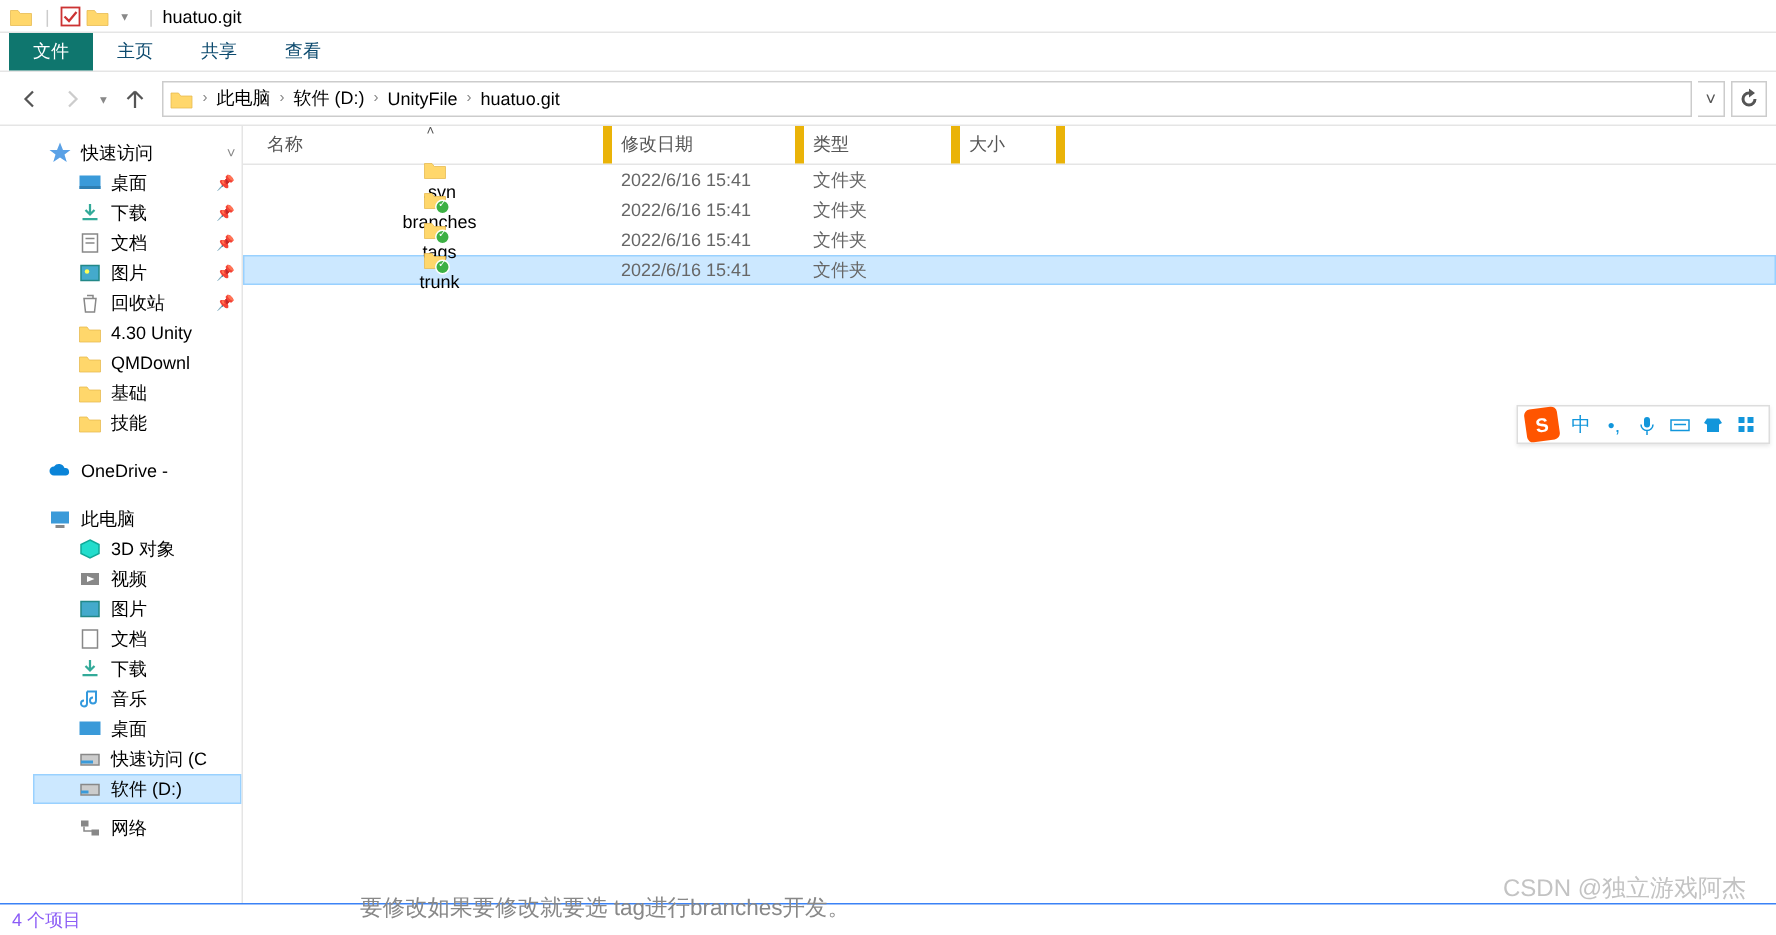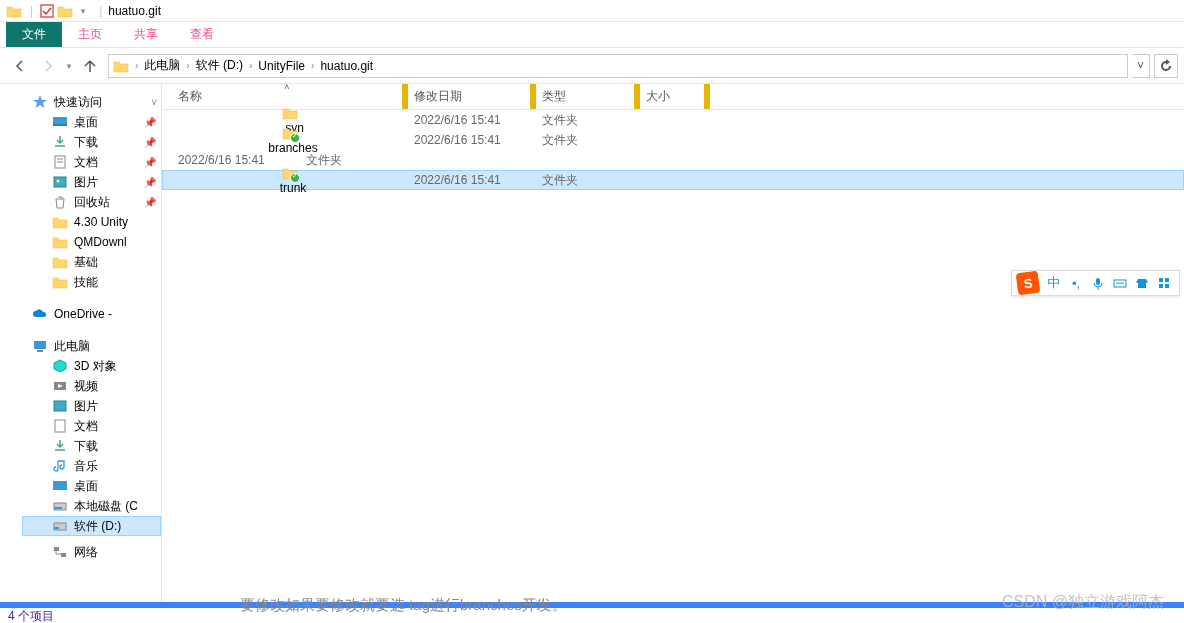--- a/index.html
+++ b/index.html
@@ -4,21 +4,21 @@
 <style>
 * { margin: 0; padding: 0; box-sizing: border-box; font-family: "Microsoft YaHei", "Segoe UI", sans-serif; font-size: 12px; }
 body { background: #fff; width: 1184px; height: 623px; overflow: hidden; position: relative; }
 
 .titlebar { height: 22px; display: flex; align-items: center; padding-left: 6px; background: #fff; border-bottom: 1px solid #e5e5e5; }
 .titlebar .ticon { width: 16px; height: 16px; margin-right: 2px; display:flex; align-items:center; justify-content:center; }
 .titlebar .sep { color: #ccc; margin: 0 6px; }
 .titlebar .title { color: #000; }
 
 .ribbon-tabs { height: 26px; display: flex; align-items: stretch; background: #fff; border-bottom: 1px solid #e5e5e5; padding-left: 6px; }
-.ribbon-tabs .tab { padding: 0 16px; display: flex; align-items: center; color: #ec4899; cursor: default; }
+.ribbon-tabs .tab { padding: 0 16px; display: flex; align-items: center; color: #0c4a6e; cursor: default; }
 .ribbon-tabs .tab.active { background: #0f766e; color: #fff; }
 
 .navbar { height: 36px; display: flex; align-items: center; background: #fff; border-bottom: 1px solid #e5e5e5; padding: 0 6px; }
 .nav-btn { width: 28px; height: 28px; display: flex; align-items: center; justify-content: center; color: #666; }
 .nav-btn.disabled { color: #ccc; }
 .breadcrumb { flex: 1; height: 24px; border: 1px solid #ccc; margin: 0 4px; display: flex; align-items: center; padding: 0 4px; }
 .breadcrumb .bicon { width: 16px; height: 16px; margin-right: 4px; }
 .breadcrumb .crumb { padding: 0 4px; color: #000; }
 .breadcrumb .chev { color: #888; padding: 0 2px; font-size: 10px; }
 .bc-dd { width: 18px; height: 24px; border: 1px solid #ccc; border-left: none; display:flex; align-items:center; justify-content:center; color:#555;}
@@ -47,27 +47,27 @@
 .rows { }
 .row { height: 20px; display: flex; align-items: center; padding-left: 10px; }
 .row.selected { background: #cce8ff; border: 1px solid #99d1ff; padding-left: 9px; }
 .rcell { padding-left: 6px; }
 .rcell.name { width: 236px; display: flex; align-items: center; flex-direction: column; }
 .rcell.name .ficon { width: 16px; height: 16px; margin-right: 6px; position: relative; }
 .rcell.date { width: 128px; color: #666; }
 .rcell.type { width: 104px; color: #666; }
 .rcell.size { width: 70px; }
 
-.statusbar { height: 22px; border-top: 6px solid #3b82f6; display: flex; align-items: center; padding-left: 8px; color: #4c1d95; background:#fff;}
+.statusbar { height: 22px; border-top: 1px solid #3b82f6; display: flex; align-items: center; padding-left: 8px; color: #8b5cf6; background:#fff;}
 
 .ime-bar { position: absolute; right: 4px; top: 270px; height: 26px; background: #fff; border: 1px solid #ddd; display: flex; align-items: center; padding: 0 4px; box-shadow: 0 1px 3px rgba(0,0,0,0.1); }
 .ime-bar .ime-item { width: 20px; height: 20px; display: flex; align-items: center; justify-content: center; color: #1296db; margin: 0 1px; font-size: 13px; }
 .ime-bar .sogou { width: 22px; height: 22px; background: #ff5500; color: #fff; border-radius: 4px; transform: rotate(-8deg); font-weight: bold; margin-right: 4px; }
 
-.watermark { position: absolute; right: 20px; bottom: 10px; color: rgba(180,180,180,0.8); font-size: 16px; margin-top: 32px; }
+.watermark { position: absolute; right: 20px; bottom: 20px; color: rgba(180,180,180,0.8); font-size: 16px; margin-top: 32px; }
 .cut-text { position: absolute; left: 240px; bottom: 8px; color: #888; font-size: 15px; white-space: nowrap; overflow: hidden; }
 
 .folder-svg { fill: #ffd76b; stroke: #e6b84d; stroke-width: 0.5; }
 .svn-badge { position:absolute; right:-2px; bottom:-2px; width:10px; height:10px; background:#3cb043; border-radius:50%; border:1px solid #fff; }
 .svn-badge::after { content:"✓"; color:#fff; font-size:7px; position:absolute; top:-2px; left:1px; }
 </style>
 </head>
 <body>
 
 <div class="titlebar">
@@ -269,21 +269,21 @@
         <span class="icon"><svg width="16" height="16">
             <rect x="1" y="3" width="14" height="9" fill="#3a9ad9"></rect>
           </svg></span>
         <span>桌面</span>
       </div>
     <div class="side-item indent">
         <span class="icon"><svg width="16" height="16">
             <rect x="2" y="5" width="12" height="7" fill="#ccc" stroke="#888"></rect>
             <rect x="2" y="9" width="8" height="2" fill="#3a9ad9"></rect>
           </svg></span>
-        <span>本地磁盘 (C</span>
+        <span>快速访问 (C</span>
       </div>
     <div class="side-item indent selected">
         <span class="icon"><svg width="16" height="16">
             <rect x="2" y="5" width="12" height="7" fill="#ccc" stroke="#888"></rect>
             <rect x="2" y="9" width="5" height="2" fill="#3a9ad9"></rect>
           </svg></span>
         <span>软件 (D:)</span>
       </div>
     <div class="side-group-space" style="height:6px"></div>
     <div class="side-item indent">
@@ -323,20 +323,26 @@
             <span class="ficon"><svg width="16" height="16">
                 <path class="folder-svg" d="M1 4 h5 l1.5 2 H15 v8 H1 z"></path>
               </svg><span class="svn-badge"></span></span>
             <span>branches</span>
           </div>
           <div class="rcell date">2022/6/16 15:41</div>
           <div class="rcell type">文件夹</div>
           <div class="rcell size"></div>
         </div>
         <div class="row">
+          <div class="rcell name">
+            <span class="ficon"><svg width="16" height="16">
+                <path class="folder-svg" d="M1 4 h5 l1.5 2 H15 v8 H1 z"></path>
+              </svg><span class="svn-badge"></span></span>
+            <span>tags</span>
+          </div>
           <div class="rcell date">2022/6/16 15:41</div>
           <div class="rcell type">文件夹</div>
           <div class="rcell size"></div>
         </div>
         <div class="row selected">
           <div class="rcell name">
             <span class="ficon"><svg width="16" height="16">
                 <path class="folder-svg" d="M1 4 h5 l1.5 2 H15 v8 H1 z"></path>
               </svg><span class="svn-badge"></span></span>
             <span>trunk</span>

